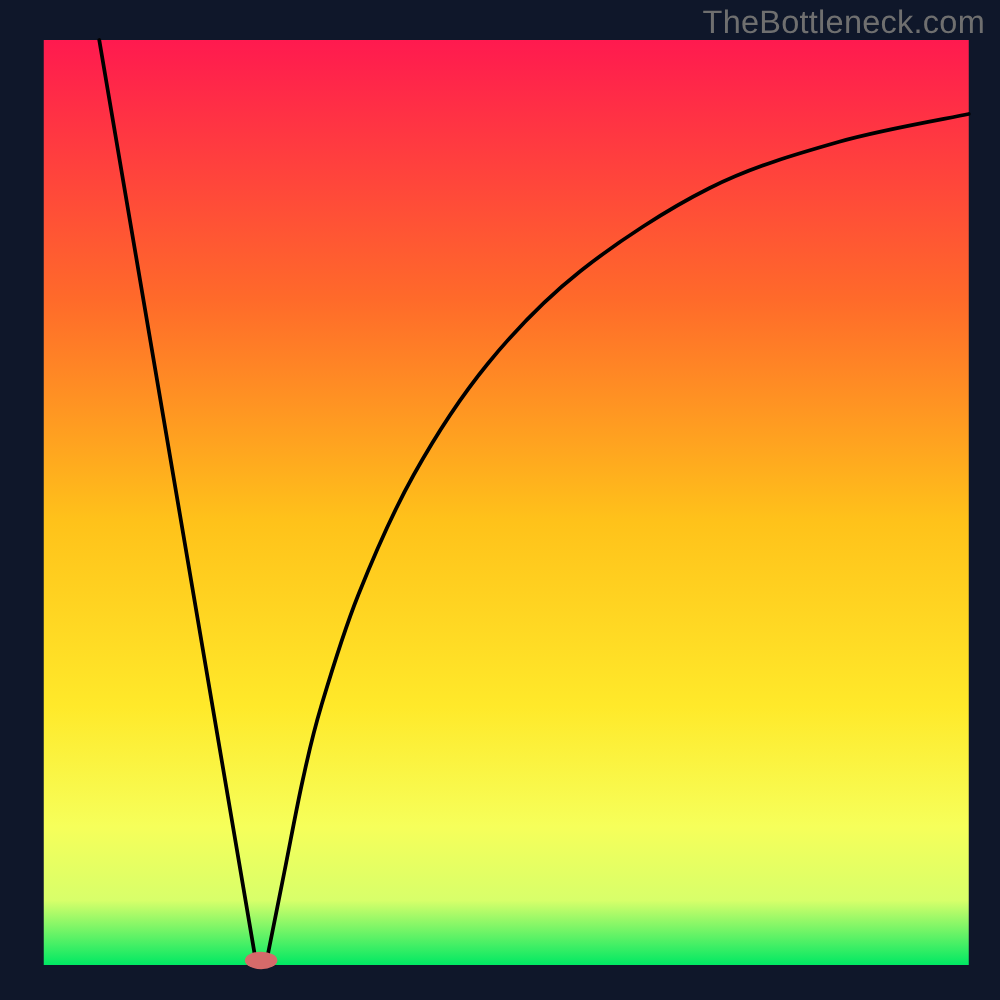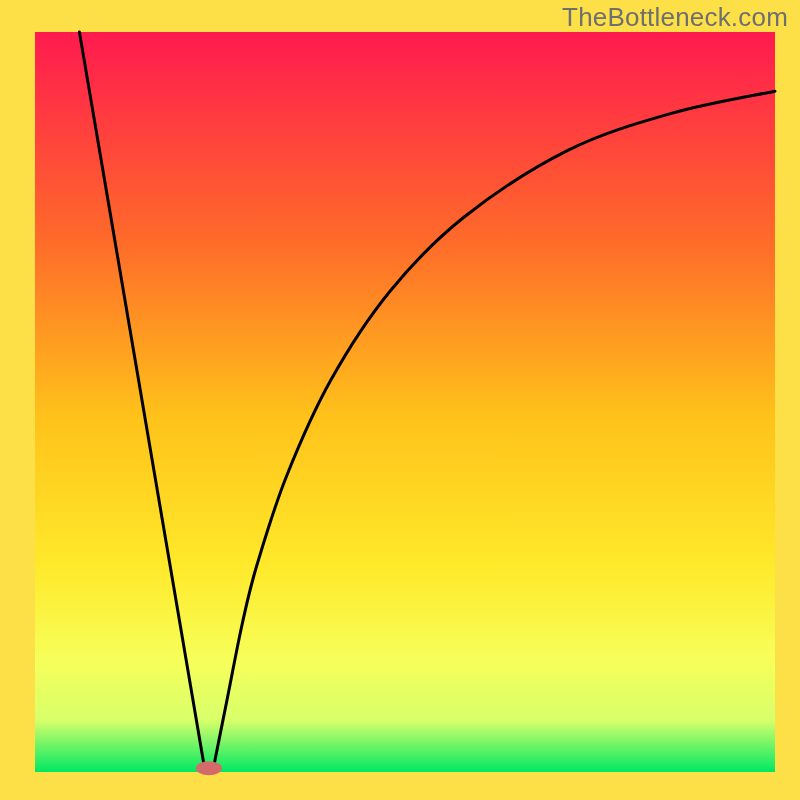--- a/index.html
+++ b/index.html
@@ -8,21 +8,21 @@
     width: 800px;
     height: 800px;
     background: #000;
     font-family: Arial, Helvetica, sans-serif;
     overflow: hidden;
   }
   .frame {
     position: relative;
     width: 800px;
     height: 800px;
-    background: #fde047;
+    background: #0f172a;
   }
   .watermark {
     position: absolute;
     top: 2px;
     right: 12px;
     color: #6f6f6f;
     font-size: 26px;
     font-weight: 500;
     letter-spacing: 0.2px;
     z-index: 5;

